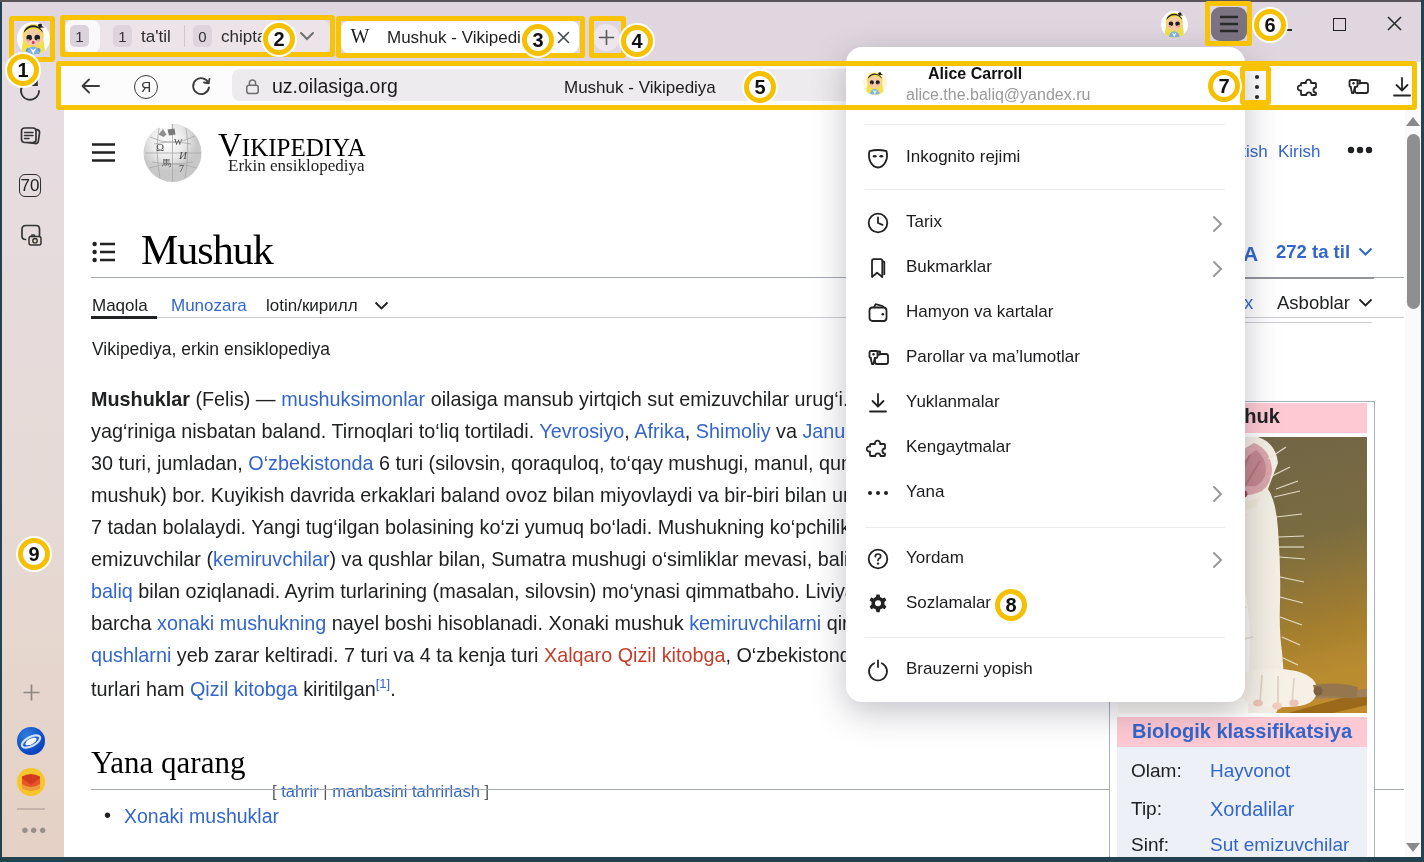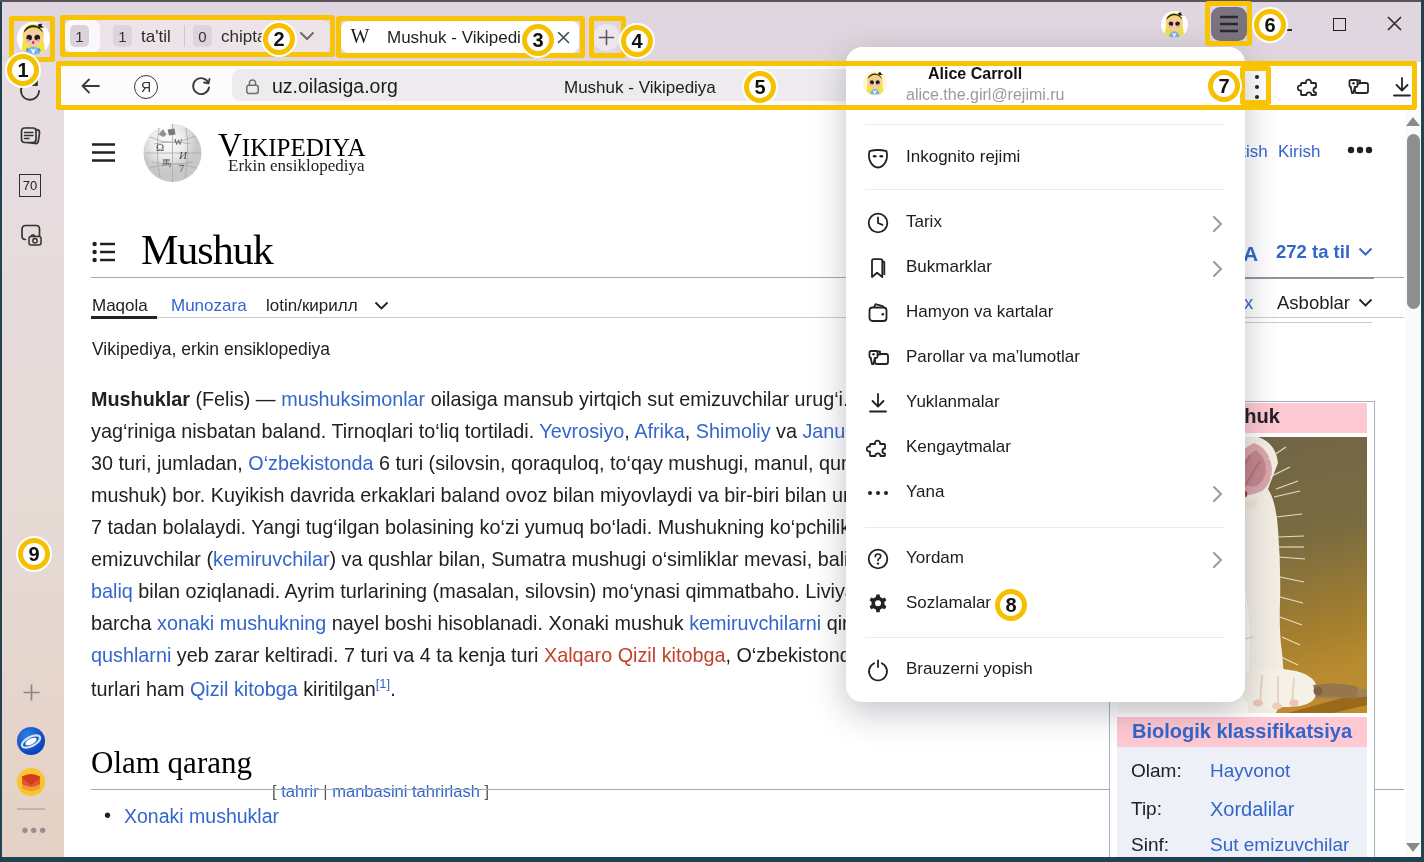--- a/index.html
+++ b/index.html
@@ -99,21 +99,21 @@
 
   <svg class="abs" style="left:19px;top:80px;" width="22" height="22" viewBox="0 0 22 22">
     <path d="M17.5 4.5 A9 9 0 1 0 20 11" stroke="#333" stroke-width="1.8" fill="none" stroke-linecap="round"></path>
     <path d="M17.8 1 L18 5.2 L13.8 5.0" stroke="#333" stroke-width="1.8" fill="none" stroke-linecap="round" stroke-linejoin="round"></path>
   </svg>
   <svg class="abs" style="left:19px;top:125px;" width="23" height="23" viewBox="0 0 23 23">
     <rect x="6" y="4" width="14" height="14" rx="3" stroke="#333" stroke-width="1.7" fill="none" transform="rotate(8 13 11)"></rect>
     <rect x="2.5" y="3" width="14.5" height="14.5" rx="3" stroke="#333" stroke-width="1.7" fill="#E6DDE3"></rect>
     <path d="M5.5 7.5 H14 M5.5 10.5 H14 M5.5 13.5 H10" stroke="#333" stroke-width="1.4" stroke-linecap="round"></path>
   </svg>
-  <div class="abs" style="left:19px;top:174px;width:22px;height:23px;border:1.8px solid #2e2e2e;border-radius:0;display:flex;align-items:center;justify-content:center;font-size:13px;color:#222;">70</div>
+  <div class="abs" style="left:19px;top:174px;width:22px;height:23px;border:1.8px solid #2e2e2e;border-radius:6px;display:flex;align-items:center;justify-content:center;font-size:17px;color:#222;">70</div>
   <svg class="abs" style="left:18px;top:222px;" width="25" height="25" viewBox="0 0 25 25">
     <path d="M8 3.5 H18 Q21.5 3.5 21.5 7 V14 Q21.5 17.5 18 17.5 M4 8 V14 Q4 17.5 7.5 17.5 M8 3.5 Q4 3.5 4 7.5" stroke="#333" stroke-width="1.7" fill="none" stroke-linecap="round"></path>
     <rect x="11" y="14.5" width="12" height="8.5" rx="2" fill="#E6DAD4" stroke="#333" stroke-width="1.5"></rect>
     <circle cx="17" cy="18.7" r="2.2" stroke="#333" stroke-width="1.4" fill="none"></circle>
     <path d="M13 14.5 l1 -1.5 h2 l1 1.5" stroke="#333" stroke-width="1.4" fill="none"></path>
   </svg>
   <svg class="abs" style="left:22px;top:683px;" width="19" height="19" viewBox="0 0 19 19">
       <path d="M9.5 1.5 V17.5 M1.5 9.5 H17.5" stroke="#8e8680" stroke-width="1.7"></path>
     </svg>
   <div class="abs" style="left:17px;top:727px;width:28px;height:28px;border-radius:50%;background:radial-gradient(circle at 35% 30%,#2f7de0,#0c44bf 70%);overflow:hidden;">
@@ -247,21 +247,21 @@
       <div style="position:absolute;left:0;top:98px;white-space:nowrap;">mushuk) bor. Kuyikish davrida erkaklari baland ovoz bilan miyovlaydi va bir-biri bilan urishadi. 1—6, odat</div>
       <div style="position:absolute;left:0;top:130px;white-space:nowrap;">7 tadan bolalaydi. Yangi tug‘ilgan bolasining ko‘zi yumuq bo‘ladi. Mushukning ko‘pchilik turlari mayda sut</div>
       <div style="position:absolute;left:0;top:162px;white-space:nowrap;">emizuvchilar (<span class="wl">kemiruvchilar</span>) va qushlar bilan, Sumatra mushugi o‘simliklar mevasi, baliqchi mushuk</div>
       <div style="position:absolute;left:0;top:194px;white-space:nowrap;"><span class="wl">baliq</span> bilan oziqlanadi. Ayrim turlarining (masalan, silovsin) mo‘ynasi qimmatbaho. Liviya mushugi deyarli</div>
       <div style="position:absolute;left:0;top:226px;white-space:nowrap;">barcha <span class="wl">xonaki mushukning</span> nayel boshi hisoblanadi. Xonaki mushuk <span class="wl">kemiruvchilarni</span> qirib foyda, ba‘zan</div>
       <div style="position:absolute;left:0;top:258px;white-space:nowrap;"><span class="wl">qushlarni</span> yeb zarar keltiradi. 7 turi va 4 ta kenja turi <span class="rl">Xalqaro Qizil kitobga</span>, O‘zbekistonda uchraydigan 3</div>
       <div style="position:absolute;left:0;top:290px;white-space:nowrap;">turlari ham <span class="wl">Qizil kitobga</span> kiritilgan<sup style="font-size:13px;"><span class="wl">[1]</span></sup>.</div>
     </div>
   </div>
 
-  <div class="abs" style="left:91px;top:745px;font-family:'Liberation Serif',serif;font-size:31px;color:#000;">Olam qarang</div>
+  <div class="abs" style="left:91px;top:745px;font-family:'Liberation Serif',serif;font-size:31px;color:#000;">Yana qarang</div>
   <div class="abs" style="left:272px;top:758px;font-size:16.5px;color:#54595d;margin-top:24px;">[ <span class="wl">tahrir</span> | <span class="wl">manbasini tahrirlash</span> ]</div>
   <div class="abs" style="left:91px;top:789px;width:1313px;height:1px;background:#A2A9B1;"></div>
   <div class="abs" style="left:104px;top:804px;font-size:20px;color:#202122;">•</div>
   <div class="abs" style="left:124px;top:805px;font-size:19.5px;"><span class="wl">Xonaki mushuklar</span></div>
 
   <div class="abs" style="left:1222px;top:240px;font-size:21px;font-weight:bold;color:#3366CC;">文A</div>
   <div class="abs" style="left:1276px;top:241px;font-size:18.5px;font-weight:bold;color:#3366CC;">272 ta til</div>
   <svg class="abs" style="left:1358px;top:247px;" width="15" height="10" viewBox="0 0 15 10">
       <path d="M1.5 1.5 L7.5 7.5 L13.5 1.5" stroke="#3366CC" stroke-width="2" fill="none"></path>
     </svg>
@@ -375,21 +375,21 @@
         <path d="M22 6.5 l5 -2.5 -1.5 3.5 2.8 1.2 -5.2 .6 Z" fill="#1d1d1d"></path>
         <circle cx="14.4" cy="18" r="2.5" fill="#1f1f26"></circle>
           <circle cx="21.6" cy="18" r="2.5" fill="#1f1f26"></circle>
         <circle cx="13.4" cy="20.6" r="1.3" fill="#F09CB0"></circle>
           <circle cx="22.6" cy="20.6" r="1.3" fill="#F09CB0"></circle>
         <path d="M12 33 Q13 26 18 26 Q23 26 24 33 Z" fill="#7EB3E8"></path>
         <path d="M15.5 27.5 L18 33 L20.5 27.5 L18 29 Z" fill="#fff"></path>
       </svg>
     </div>
     <div style="position:absolute;left:60px;top:18px;font-size:16px;font-weight:bold;color:#111;margin-left:22px;">Alice Carroll</div>
-    <div style="position:absolute;left:60px;top:39px;font-size:16px;color:#9a9a9a;">alice.the.girl@rejimi.ru</div>
+    <div style="position:absolute;left:60px;top:39px;font-size:16px;color:#9a9a9a;">alice.the.baliq@yandex.ru</div>
     <div style="position:absolute;left:19px;top:77px;width:360px;height:1px;background:#ECECEC;"></div>
 
     <svg style="position:absolute;left:20px;top:99px;" width="24" height="24" viewBox="0 0 24 24">
       <path d="M3.5 5.2 Q12 2.8 20.5 5.2 Q22 11 19.5 16 Q16.5 21.5 12 21.5 Q7.5 21.5 4.5 16 Q2 11 3.5 5.2 Z" stroke="#222" stroke-width="1.8" fill="none" stroke-linejoin="round"></path>
       <ellipse cx="8.7" cy="10.3" rx="1.9" ry="1.3" fill="#222"></ellipse>
       <ellipse cx="15.3" cy="10.3" rx="1.9" ry="1.3" fill="#222"></ellipse>
     </svg>
     <div style="position:absolute;left:60px;top:100px;font-size:17px;color:#1c1c1e;">Inkognito rejimi</div>
     <div style="position:absolute;left:19px;top:142px;width:360px;height:1px;background:#ECECEC;"></div>
 

